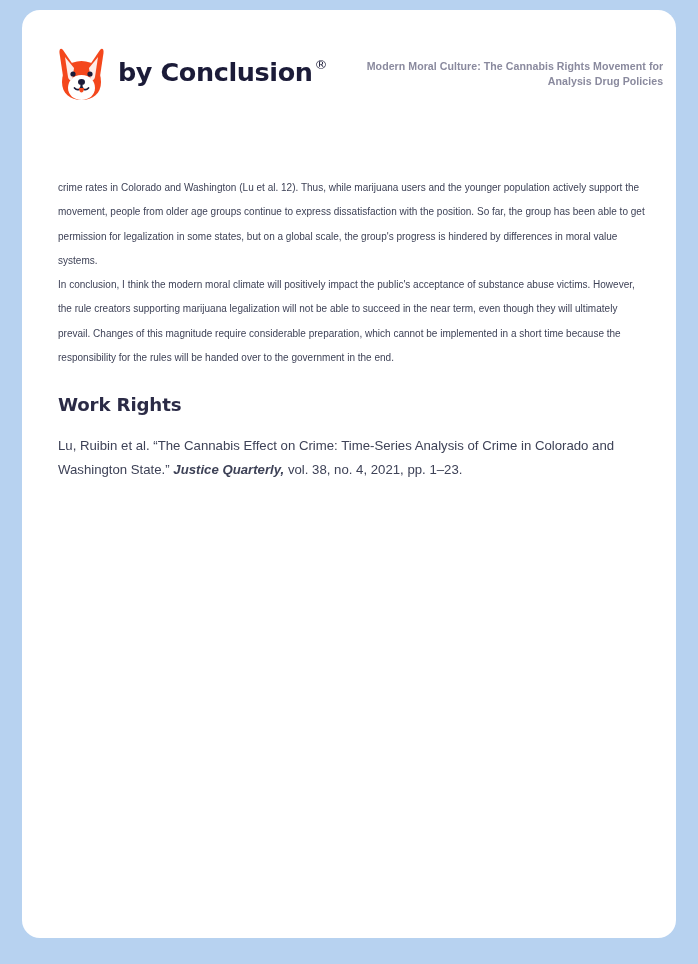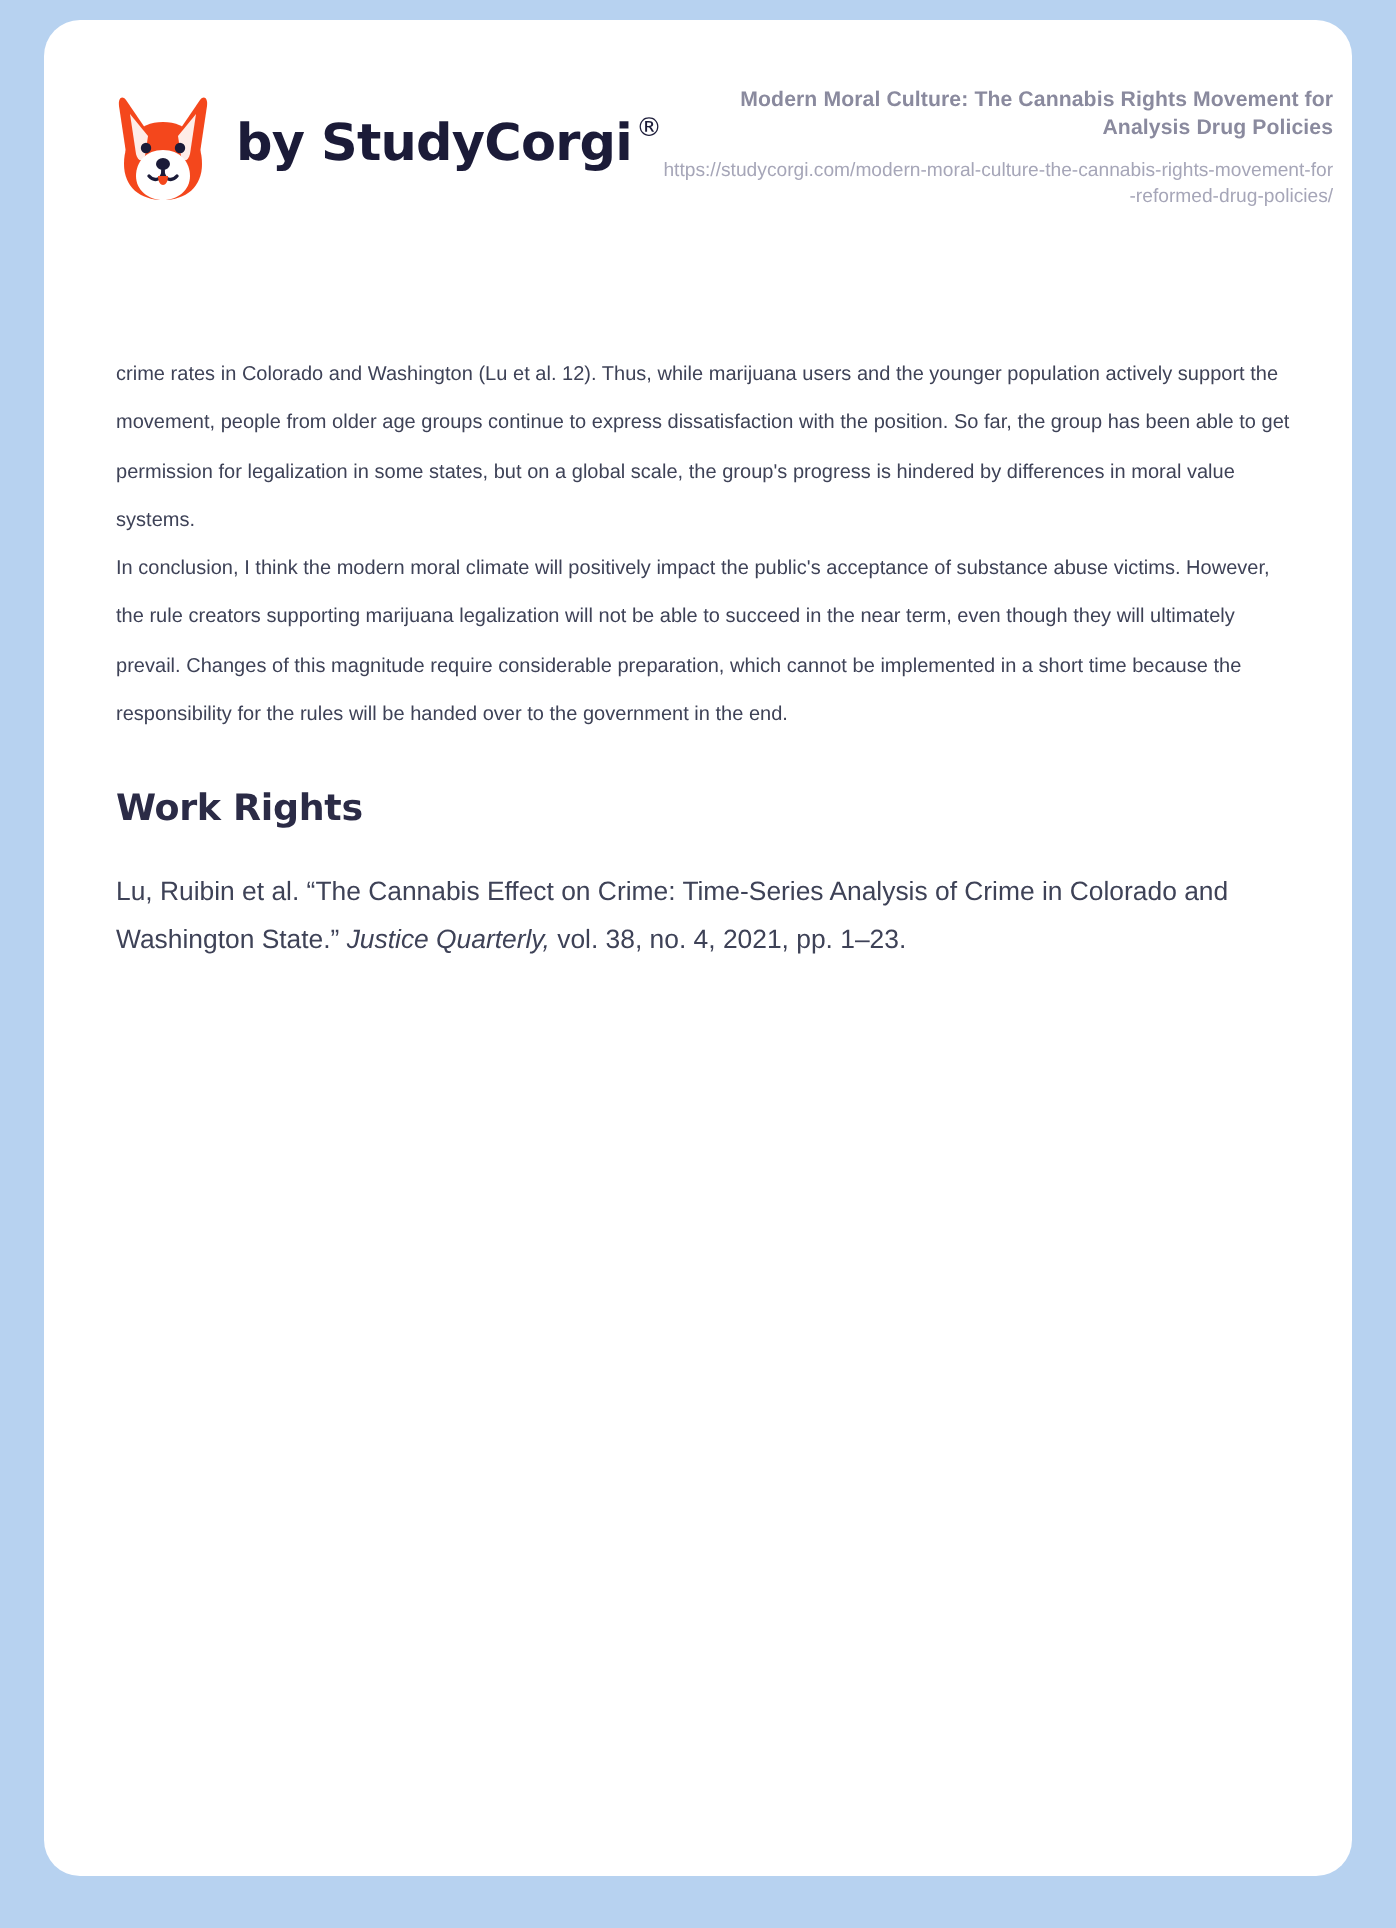--- a/index.html
+++ b/index.html
@@ -128,20 +128,21 @@
 
   p.citation {
     margin: 17px 0 0 0;
     font-size: 13.2px;
     line-height: 24.3px;
     color: #3e4257;
   }
 
   p.citation .ital {
     font-style: italic;
+    font-weight: bold;
   }
 </style>
 </head>
 <body>
 
 <div class="page-card">
 
   <div class="page-header">
 
     <div class="brand">
@@ -163,26 +164,25 @@
           <circle cx="64" cy="56" r="5.2" fill="#1b1b38"></circle>
 
           <ellipse cx="47" cy="72" rx="7" ry="6" fill="#1b1b38"></ellipse>
 
           <path d="M47 78 C47 88 38 90 33 84" stroke="#1b1b38" stroke-width="3.4" fill="none" stroke-linecap="round"></path>
           <path d="M47 78 C47 88 56 90 61 84" stroke="#1b1b38" stroke-width="3.4" fill="none" stroke-linecap="round"></path>
 
           <path d="M42 84 C42 96 52 96 52 84 Z" fill="#f4471c"></path>
         </svg>
       </span>
-      <span class="brand-text"><span>by StudyCorgi</span><span class="brand-reg">®</span></span>
+      <span class="brand-text"><span>by Conclusion</span><span class="brand-reg">®</span></span>
     </div>
 
     <div class="header-meta">
       <div class="doc-title">Modern Moral Culture: The Cannabis Rights Movement for Analysis Drug Policies</div>
-      <div class="doc-url">https://studycorgi.com/modern-moral-culture-the-cannabis-rights-movement-for-reformed-drug-policies/</div>
     </div>
 
   </div>
 
   <div class="page-body">
 
     <p class="para">crime rates in Colorado and Washington (Lu et al. 12). Thus, while marijuana users and the younger population actively support the movement, people from older age groups continue to express dissatisfaction with the position. So far, the group has been able to get permission for legalization in some states, but on a global scale, the group's progress is hindered by differences in moral value systems.</p>
 
 
     <p class="para after-head">In conclusion, I think the modern moral climate will positively impact the public's acceptance of substance abuse victims. However, the rule creators supporting marijuana legalization will not be able to succeed in the near term, even though they will ultimately prevail. Changes of this magnitude require considerable preparation, which cannot be implemented in a short time because the responsibility for the rules will be handed over to the government in the end.</p>

